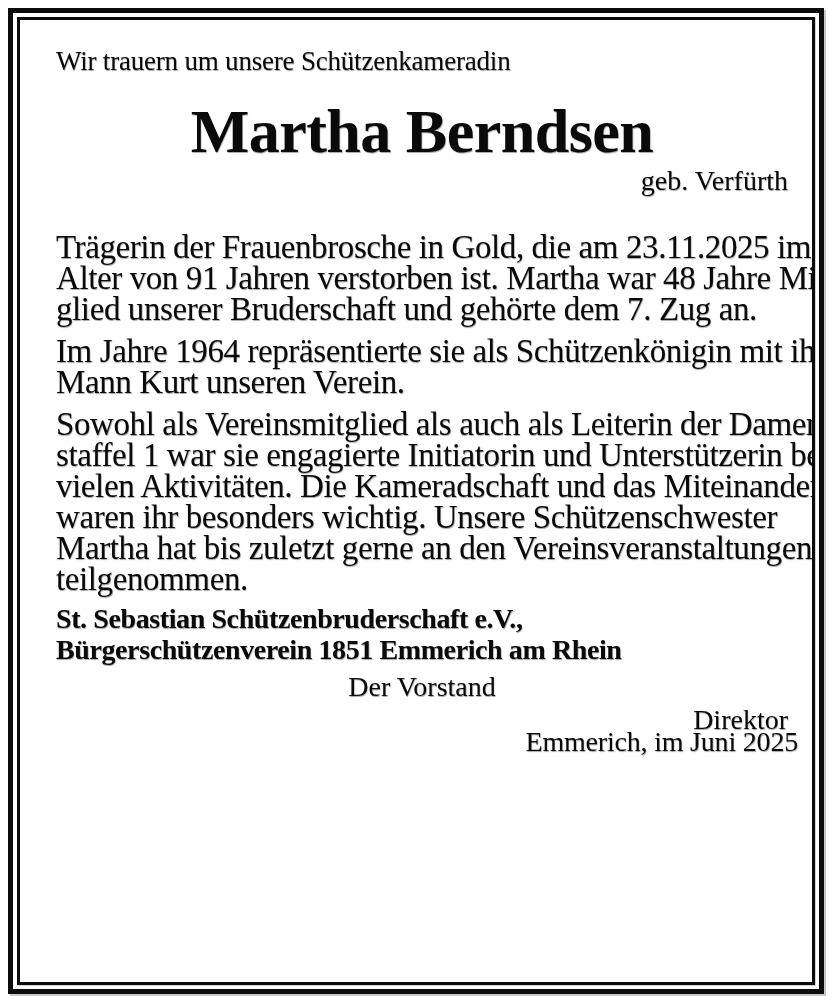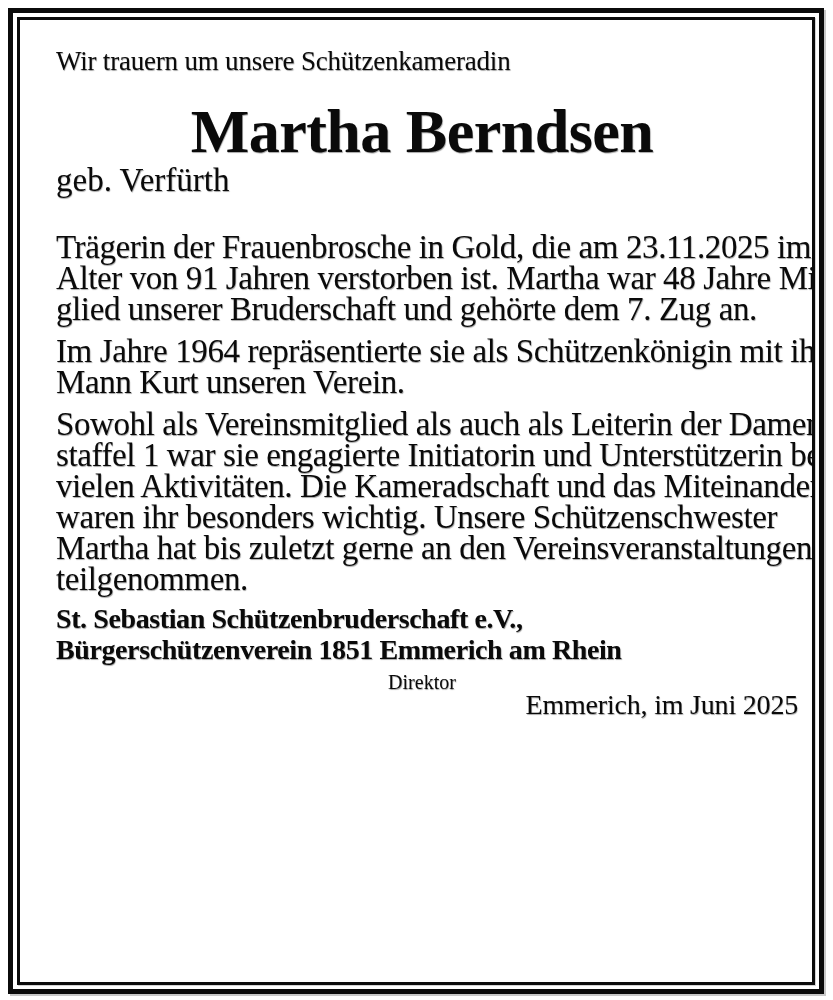--- a/index.html
+++ b/index.html
@@ -41,23 +41,23 @@
   }
   .deceased-name {
     font-size: 62px;
     line-height: 66px;
     font-weight: bold;
     text-align: center;
     letter-spacing: -0.5px;
     margin: 21px 10px 0 0;
   }
   .maiden-name {
-    font-size: 33px;
+    font-size: 28px;
     line-height: 31px;
-    text-align: left;
+    text-align: right;
     margin: 1px 10px 0 0;
   }
   .body-paragraph {
     font-size: 33px;
     line-height: 31px;
     letter-spacing: -0.4px;
     white-space: pre;
     margin: 11px 0 0 0;
   }
   .body-paragraph.first {
@@ -78,23 +78,23 @@
     margin: 6px 10px 0 0;
   }
   .signer-name {
     font-size: 34px;
     line-height: 38px;
     font-weight: bold;
     text-align: center;
     margin: 1px 10px 0 0;
   }
   .signer-title {
-    font-size: 20px;
+    font-size: 28px;
     line-height: 31px;
-    text-align: center;
+    text-align: right;
     margin: 2px 10px 0 0;
   }
   .place-date {
     font-size: 28px;
     line-height: 31px;
     text-align: right;
     letter-spacing: -0.2px;
     margin: -9px 0 0 0;
   }
 </style>
@@ -122,20 +122,21 @@
 vielen Aktivitäten. Die Kameradschaft und das Miteinander
 waren ihr besonders wichtig. Unsere Schützenschwester
 Martha hat bis zuletzt gerne an den Vereinsveranstaltungen
 teilgenommen.</p>
 
 
 
     <div class="org-names txt">St. Sebastian Schützenbruderschaft e.V.,
 Bürgerschützenverein 1851 Emmerich am Rhein</div>
 
+    <div class="board-line txt">Der Vorstand</div>
 
 
     <div class="signer-title txt">Direktor</div>
 
     <p class="place-date txt">Emmerich, im Juni 2025</p>
 
   </div>
 </div>
 
 </body></html>

